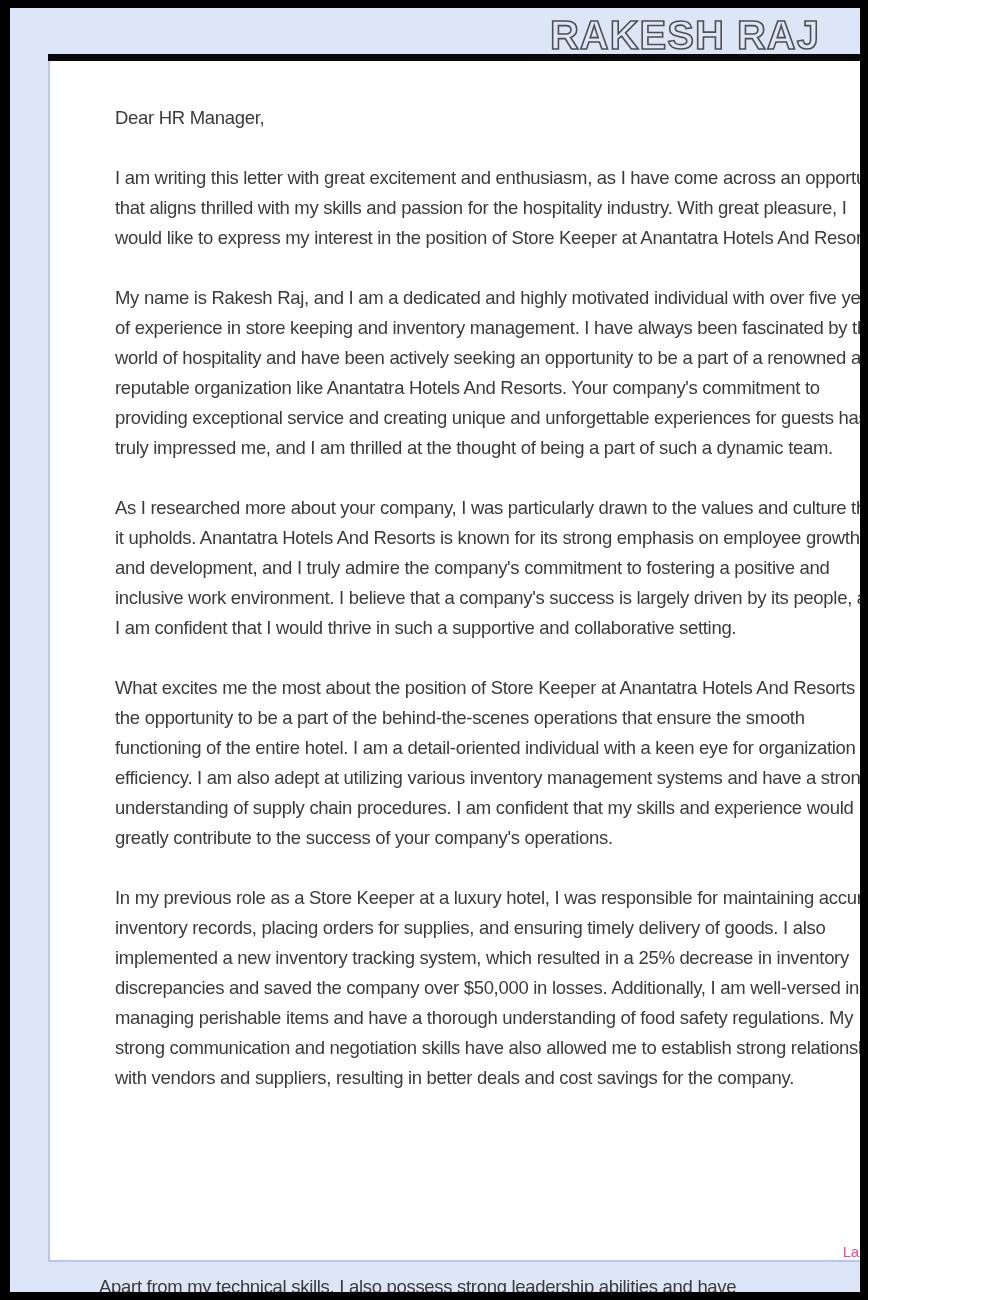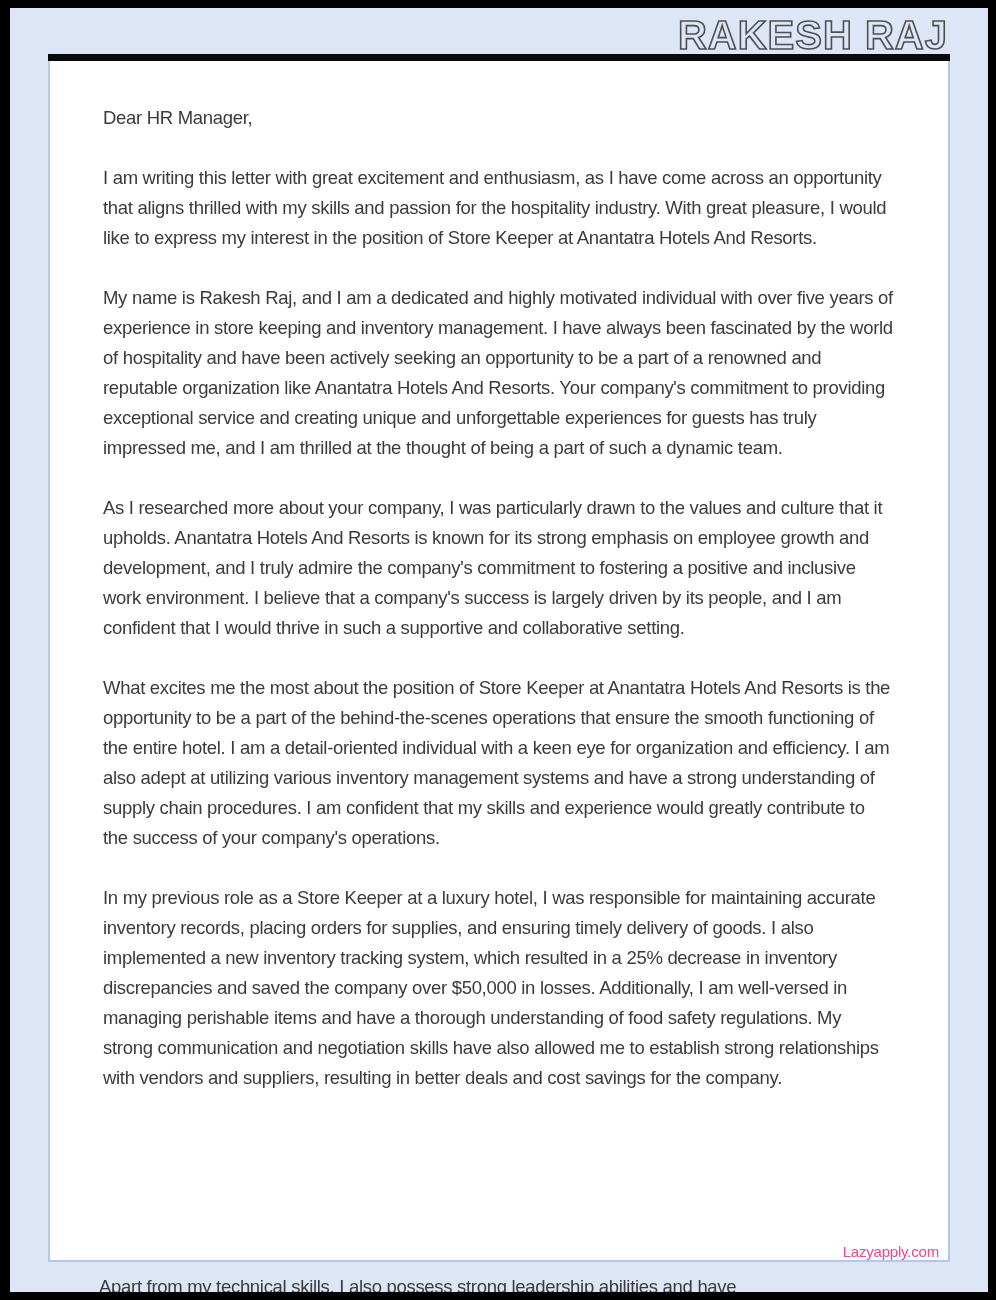--- a/index.html
+++ b/index.html
@@ -3,21 +3,21 @@
 <meta charset="utf-8">
 <style>
   html, body {
     margin: 0;
     padding: 0;
     background: #ffffff;
     font-family: "Liberation Sans", "DejaVu Sans", sans-serif;
   }
   .page {
     position: relative;
-    width: 996px;
+    width: 868px;
     height: 1300px;
     box-sizing: border-box;
     background: #dde6f7;
     border-style: solid;
     border-color: #000000;
     border-width: 8px 8px 8px 10px;
     overflow: hidden;
   }
   .brand-name {
     position: absolute;
@@ -52,21 +52,21 @@
     overflow: hidden;
   }
   .letter-body {
     padding: 42px 54px 0 49px;
     font-size: 18.5px;
     letter-spacing: -0.3px;
     line-height: 30px;
     color: #3b3b3b;
   }
   .letter-body p {
-    margin: 0 0 30px 4px;
+    margin: 0 0 30px 16px;
   }
   .watermark {
     position: absolute;
     right: 9px;
     bottom: 0px;
     font-size: 15px;
     letter-spacing: -0.2px;
     color: #ec4899;
   }
   .overflow-line {

